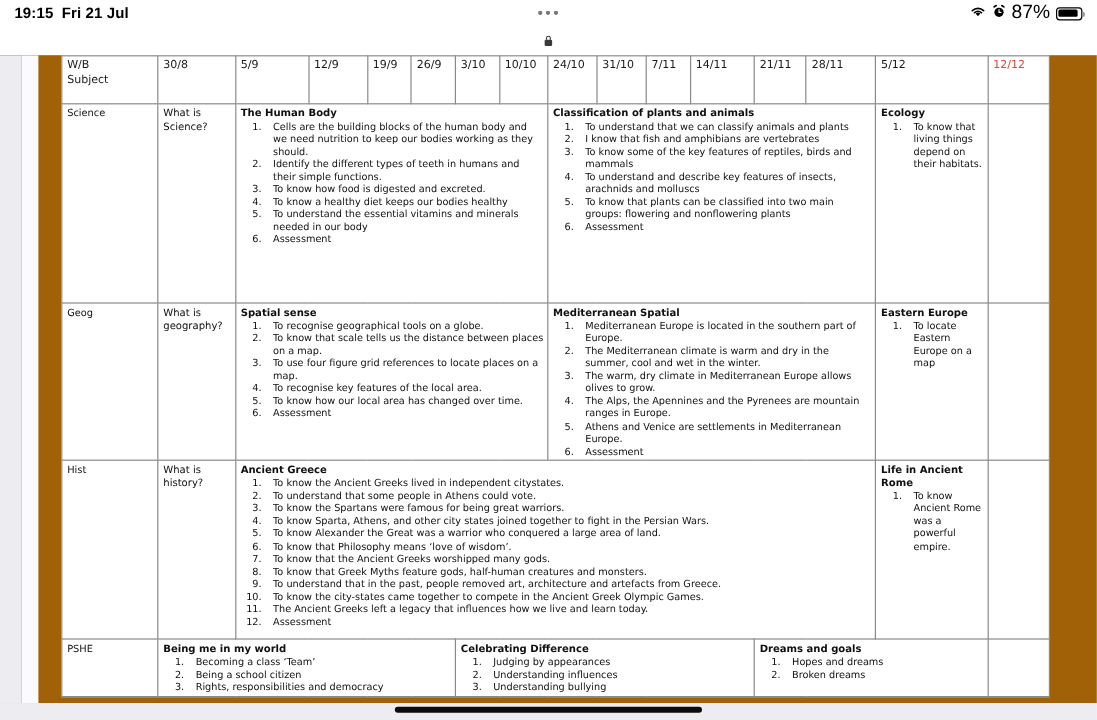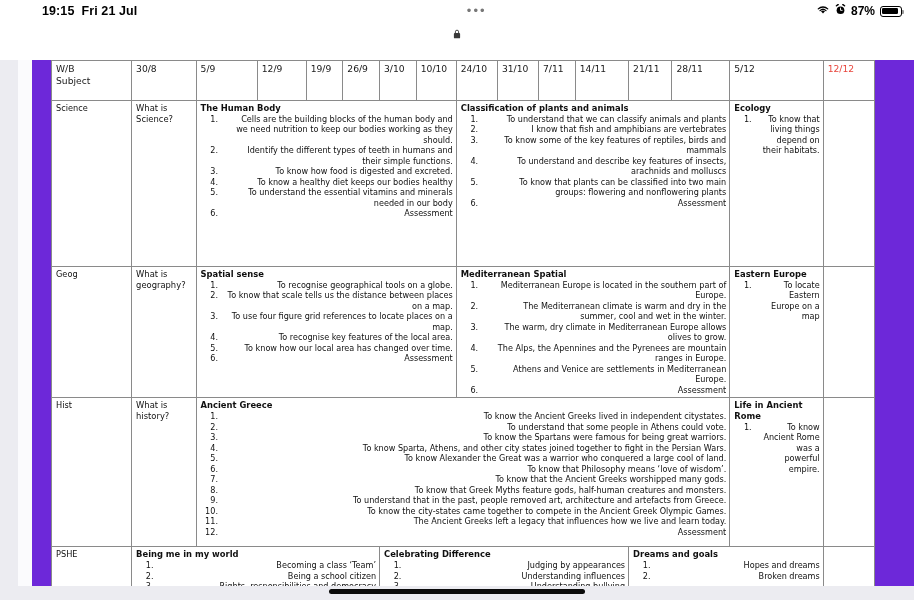--- a/index.html
+++ b/index.html
@@ -12,25 +12,25 @@
 
   
   #statusbar {
     position: absolute; top: 0; left: 0;
     width: 914px; height: 22px;
     display: flex; align-items: center;
     background: #ffffff;
     font-size: 12.5px; color: #000;
     padding: 0 12px;
   }
-  #status-left { display: flex; align-items: flex-end; gap: 7px; font-weight: 600; letter-spacing: .1px; margin-left: 30px; }
+  #status-left { display: flex; align-items: flex-end; gap: 7px; font-weight: 600; letter-spacing: .1px; }
   #status-center { flex: 1; display: flex; justify-content: center; align-items: center; }
   #status-right { display: flex; align-items: center; gap: 5px; }
   .dots { letter-spacing: 2px; font-size: 13px; color: #777; line-height: 1; position: relative; top: -1px; }
-  .pct { font-size: 12px; font-weight: 700; }
+  .pct { font-size: 16px; font-weight: 400; }
   .batt {
     width: 22px; height: 11px; border: 1.3px solid #000; border-radius: 3px;
     position: relative; display: inline-block;
   }
   .batt::after {
     content: ""; position: absolute; right: -3.2px; top: 3.3px;
     width: 2px; height: 4px; background: #999; border-radius: 0 1px 1px 0;
   }
   .batt > i { position: absolute; left: 1.2px; top: 1.2px; bottom: 1.2px; width: 81%; background: #000; border-radius: 1.3px; display: block; }
 
@@ -42,23 +42,22 @@
     background: #fff;
     font-size: 11.5px; color: #1b1b1b;
     gap: 4px;
   }
   #lock-icon { display: inline-flex; align-items: center; }
 
   
   #page {
     position: absolute; top: 46px; left: 0;
     width: 914px; height: 540px;
-    background: #6d28d9;
+    background: #a16207;
     overflow: hidden;
-    margin-top: 14px;
   }
   
   #gutter-left  { position:absolute; top:0; left:0;  width:18px; height:540px; background:#ececf1; }
   #gutter-left2 { position:absolute; top:0; left:18px; width:14px; height:540px; background:#fbfbfd; }
 
   table.plan {
     position: absolute;
     left: 51px; top: 0px;
     width: 824px;
     border-collapse: collapse;
@@ -97,21 +96,20 @@
   .unit-title { font-weight: bold; font-size: 8.4px; margin-bottom: 0px; }
   ol.objectives {
     margin: 0 0 0 20px;
     padding: 0;
     list-style-position: outside;
   }
   ol.objectives li {
     margin: 0 0 0 0;
     padding-left: 7px;
     line-height: 1.30;
-    text-align: right;
   }
   .plain-text { font-size: 8.4px; line-height: 1.32; }
 
   
   tr.r-science td { height: 166px; }
   tr.r-geog    td { height: 117px; }
   tr.r-hist    td { height: 149px; }
   tr.r-re      td { height: 36px; }
   tr.r-pshe    td { height: 43px; }
 
@@ -291,21 +289,21 @@
       <tr class="r-hist">
         <td class="subject">Hist</td>
         <td class="question">What is history?</td>
         <td colspan="12">
           <div class="unit-title">Ancient Greece</div>
           <ol class="objectives">
               <li>To know the Ancient Greeks lived in independent citystates.</li>
               <li>To understand that some people in Athens could vote.</li>
               <li>To know the Spartans were famous for being great warriors.</li>
               <li>To know Sparta, Athens, and other city states joined together to fight in the Persian Wars.</li>
-              <li>To know Alexander the Great was a warrior who conquered a large cool of land.</li>
+              <li>To know Alexander the Great was a warrior who conquered a large area of land.</li>
               <li>To know that Philosophy means ‘love of wisdom’.</li>
               <li>To know that the Ancient Greeks worshipped many gods.</li>
               <li>To know that Greek Myths feature gods, half-human creatures and monsters.</li>
               <li>To understand that in the past, people removed art, architecture and artefacts from Greece.</li>
               <li>To know the city-states came together to compete in the Ancient Greek Olympic Games.</li>
               <li>The Ancient Greeks left a legacy that influences how we live and learn today.</li>
               <li>Assessment</li>
             </ol>
         </td>
         <td>

